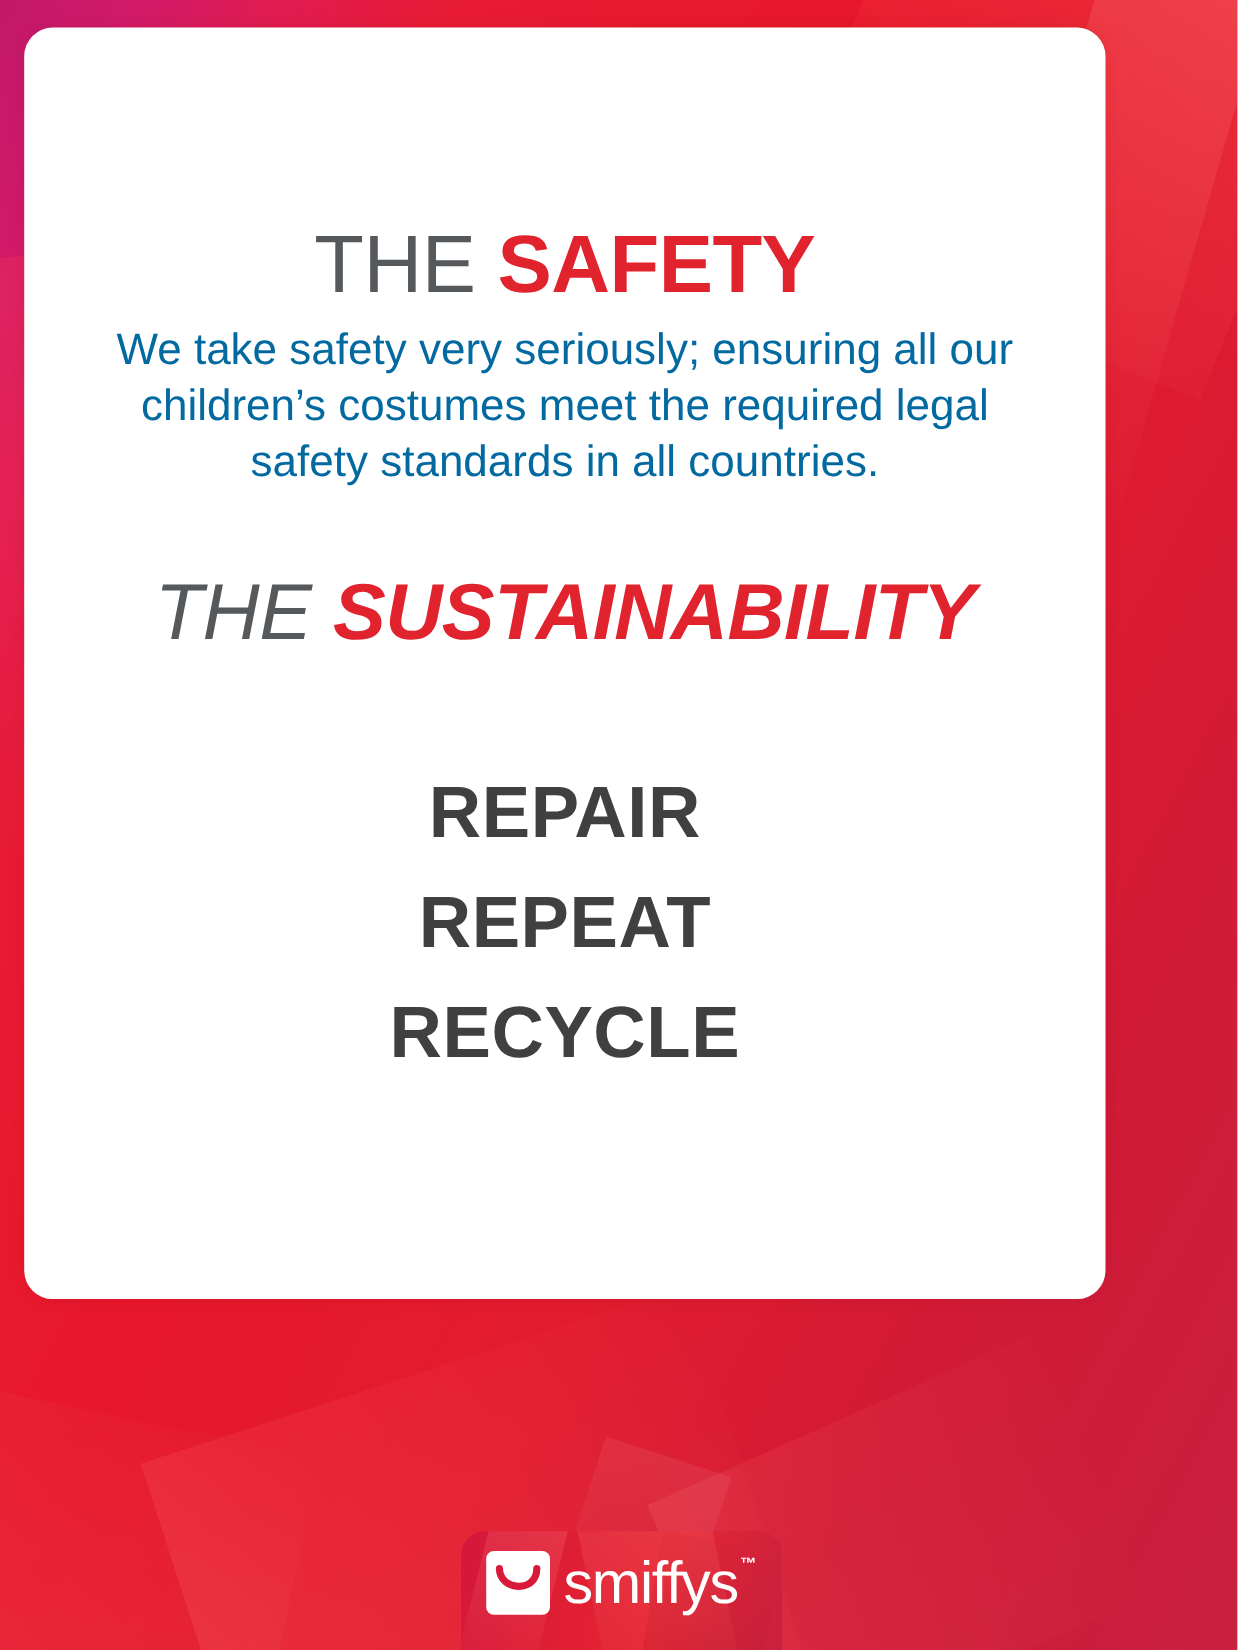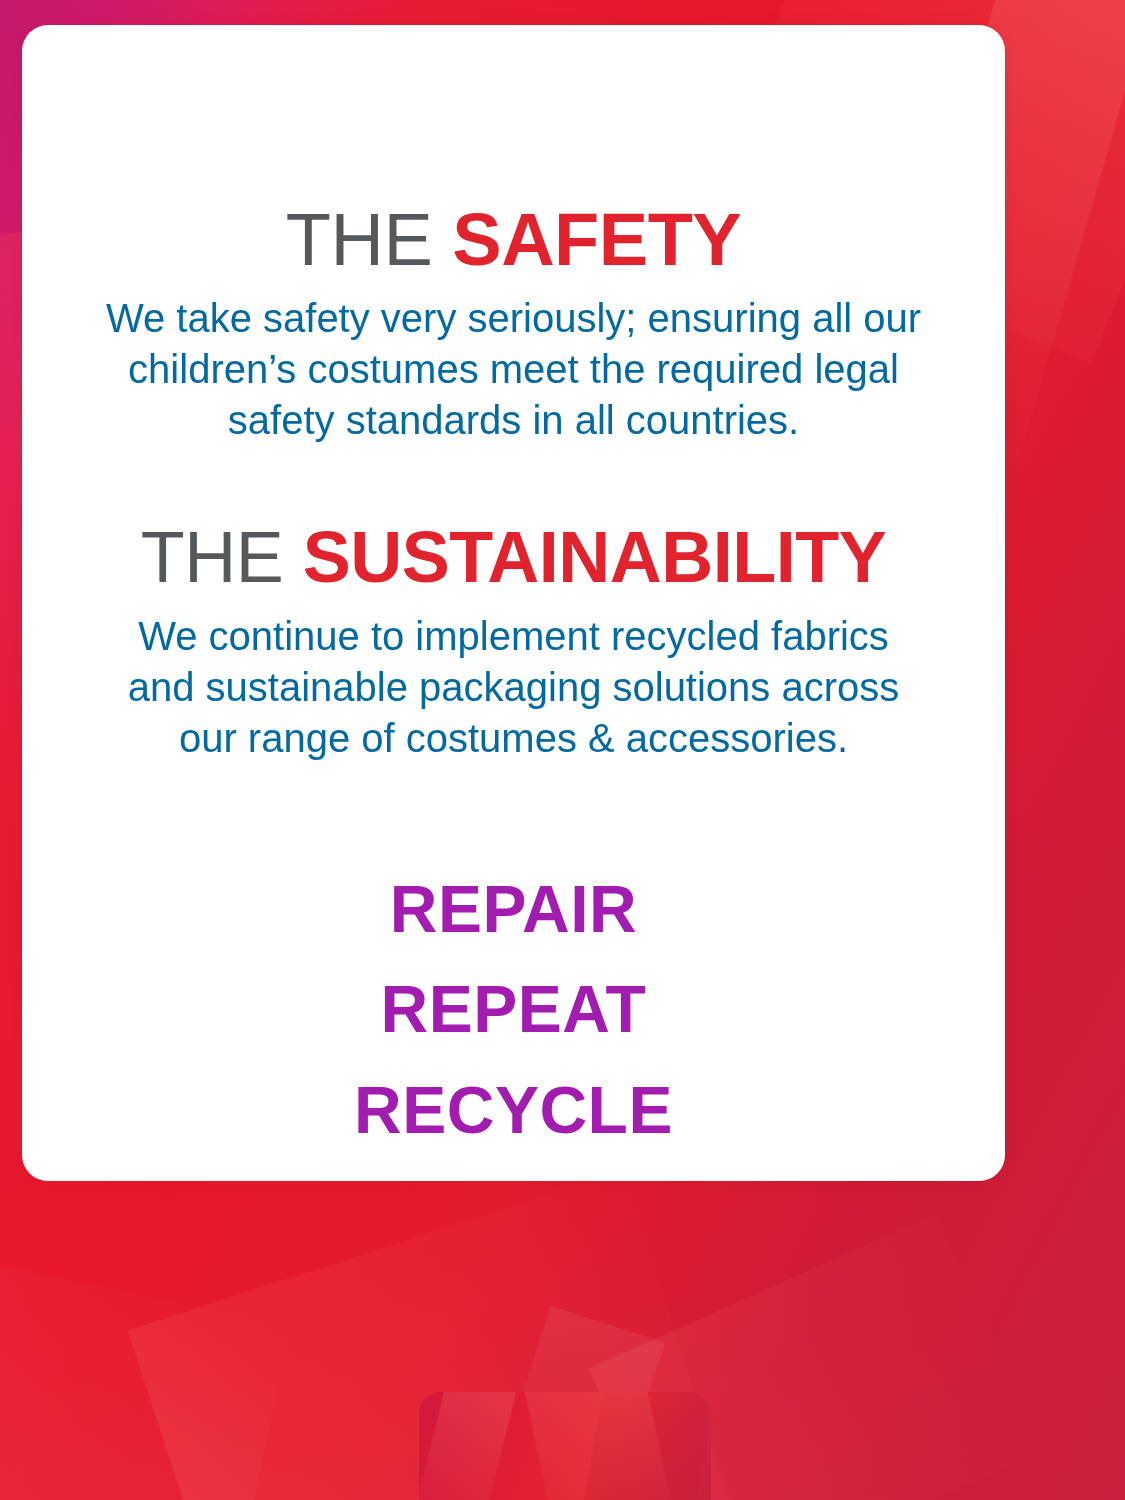--- a/index.html
+++ b/index.html
@@ -116,39 +116,39 @@
   }
   .heading .the {
     color: #56595C;
     font-weight: 400;
   }
   .heading .accent {
     color: #E1232E;
     font-weight: 700;
   }
   .h-safety { font-size: 74px; }
-  .h-sustain { font-size: 72px; }
+  .h-sustain { font-size: 72px; font-style: italic; }
 
   .body-copy {
     color: #0369a1;
     font-weight: 300;
     font-size: 40px;
     line-height: 1.28;
     margin: 16px auto 0;
     max-width: 830px;
   }
   .body-sustain { max-width: 810px; margin-top: 18px; }
 
   
   .mantra {
     margin-top: 95px;
     text-align: center;
   }
   .mantra-word {
-    color: #a21caf;
+    color: #404040;
     font-weight: 700;
     font-size: 66px;
     line-height: 1.52;
     letter-spacing: 0.5px;
   }
 
   
   .logo-tab {
     position: absolute;
     left: 419px;
@@ -244,32 +244,42 @@
         <div class="heading h-safety">
           <span class="the">THE</span><span>&nbsp;</span><span class="accent">SAFETY</span>
         </div>
         <p class="body-copy">We take safety very seriously; ensuring all our children’s costumes meet the required legal safety standards in all countries.</p>
       </div>
 
       <div class="section sec-sustain">
         <div class="heading h-sustain">
           <span class="the">THE</span><span>&nbsp;</span><span class="accent">SUSTAINABILITY</span>
         </div>
-        <p class="body-copy body-sustain">We continue to implement recycled fabrics and sustainable packaging solutions across our range of costumes &amp; accessories.</p>
       </div>
 
       <div class="mantra">
         <div class="mantra-word">REPAIR</div>
         <div class="mantra-word">REPEAT</div>
         <div class="mantra-word">RECYCLE</div>
       </div>
 
     </div>
   </div>
 
   <div class="logo-tab">
     <div class="tab-streak ts1"></div>
     <div class="tab-streak ts2"></div>
     <div class="tab-streak ts3"></div>
 
+    <div class="logo-row">
+      <div class="logo-mark">
+        <svg width="44" height="34" viewBox="0 0 44 34" aria-hidden="true">
+          <path d="M5 4 C5 24, 39 27, 39 4" fill="none" stroke="#D8193A" stroke-width="6.5" stroke-linecap="round"></path>
+        </svg>
+      </div>
+      <div class="logo-wordwrap">
+        <span class="logo-word">smiffys</span>
+        <span class="logo-tm">™</span>
+      </div>
+    </div>
   </div>
 
 </div>
 
 </body></html>

